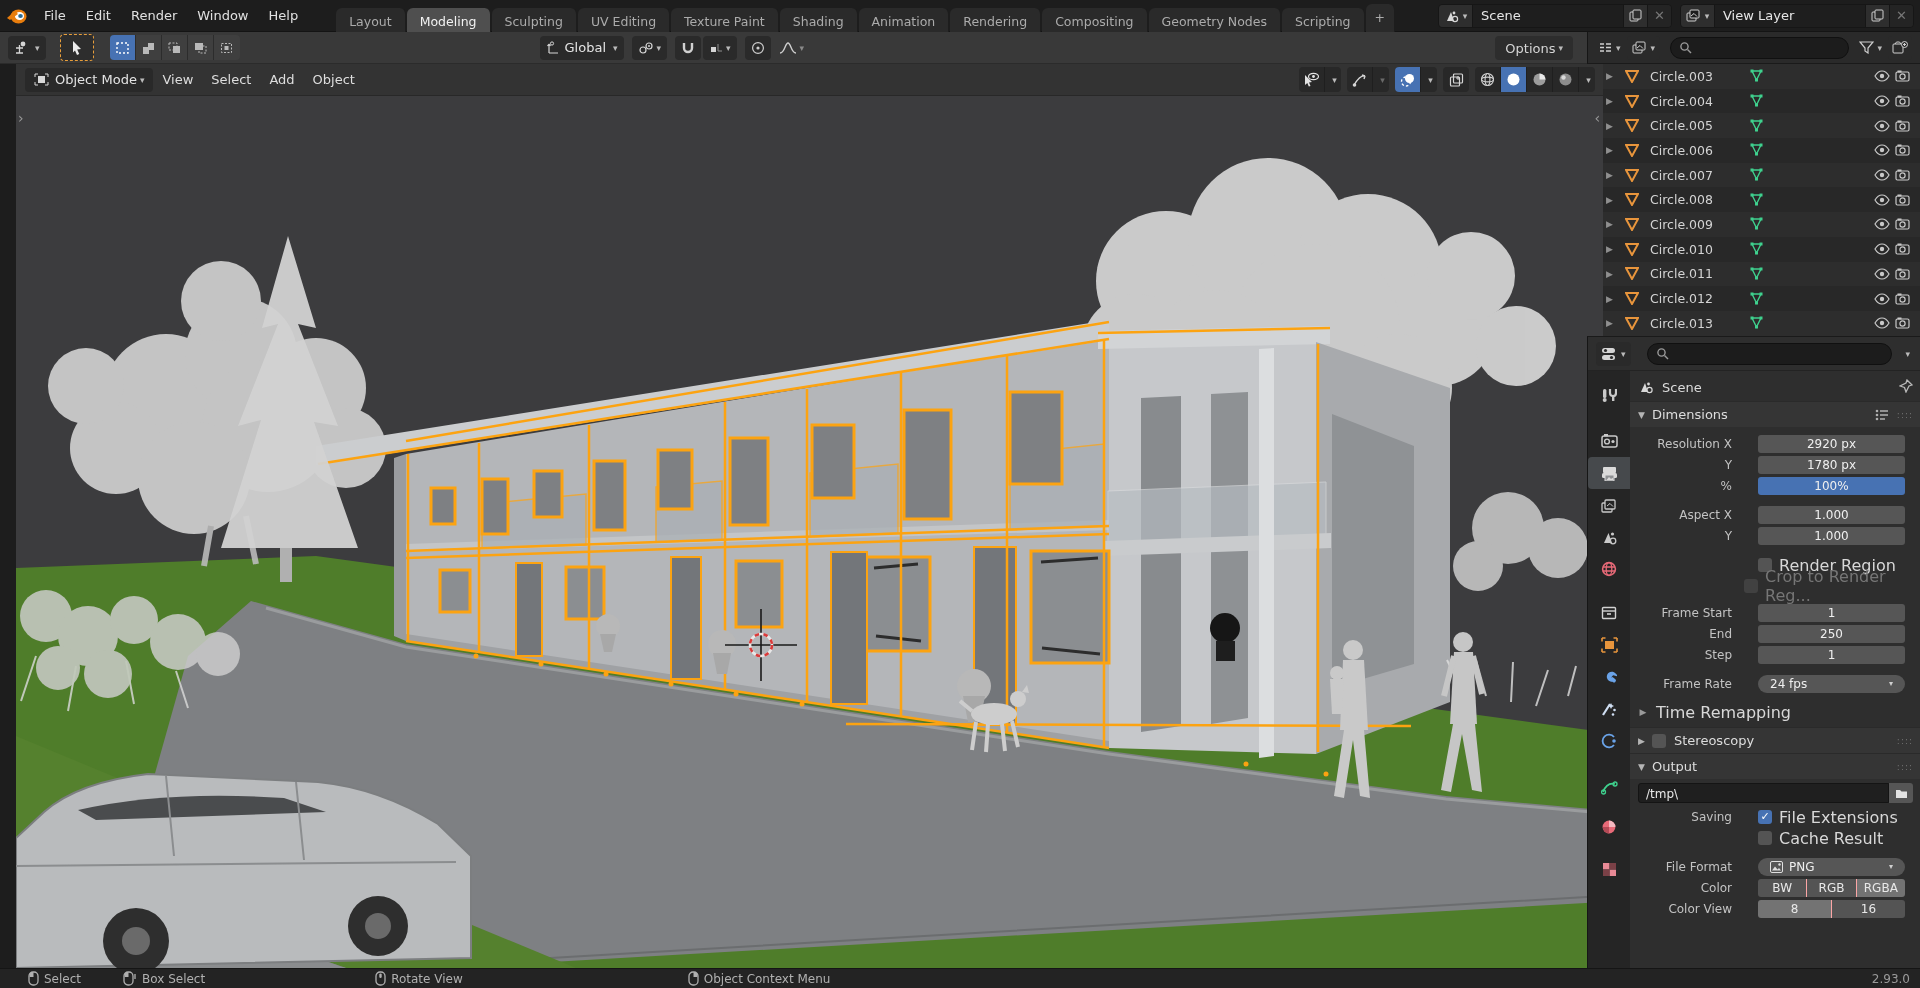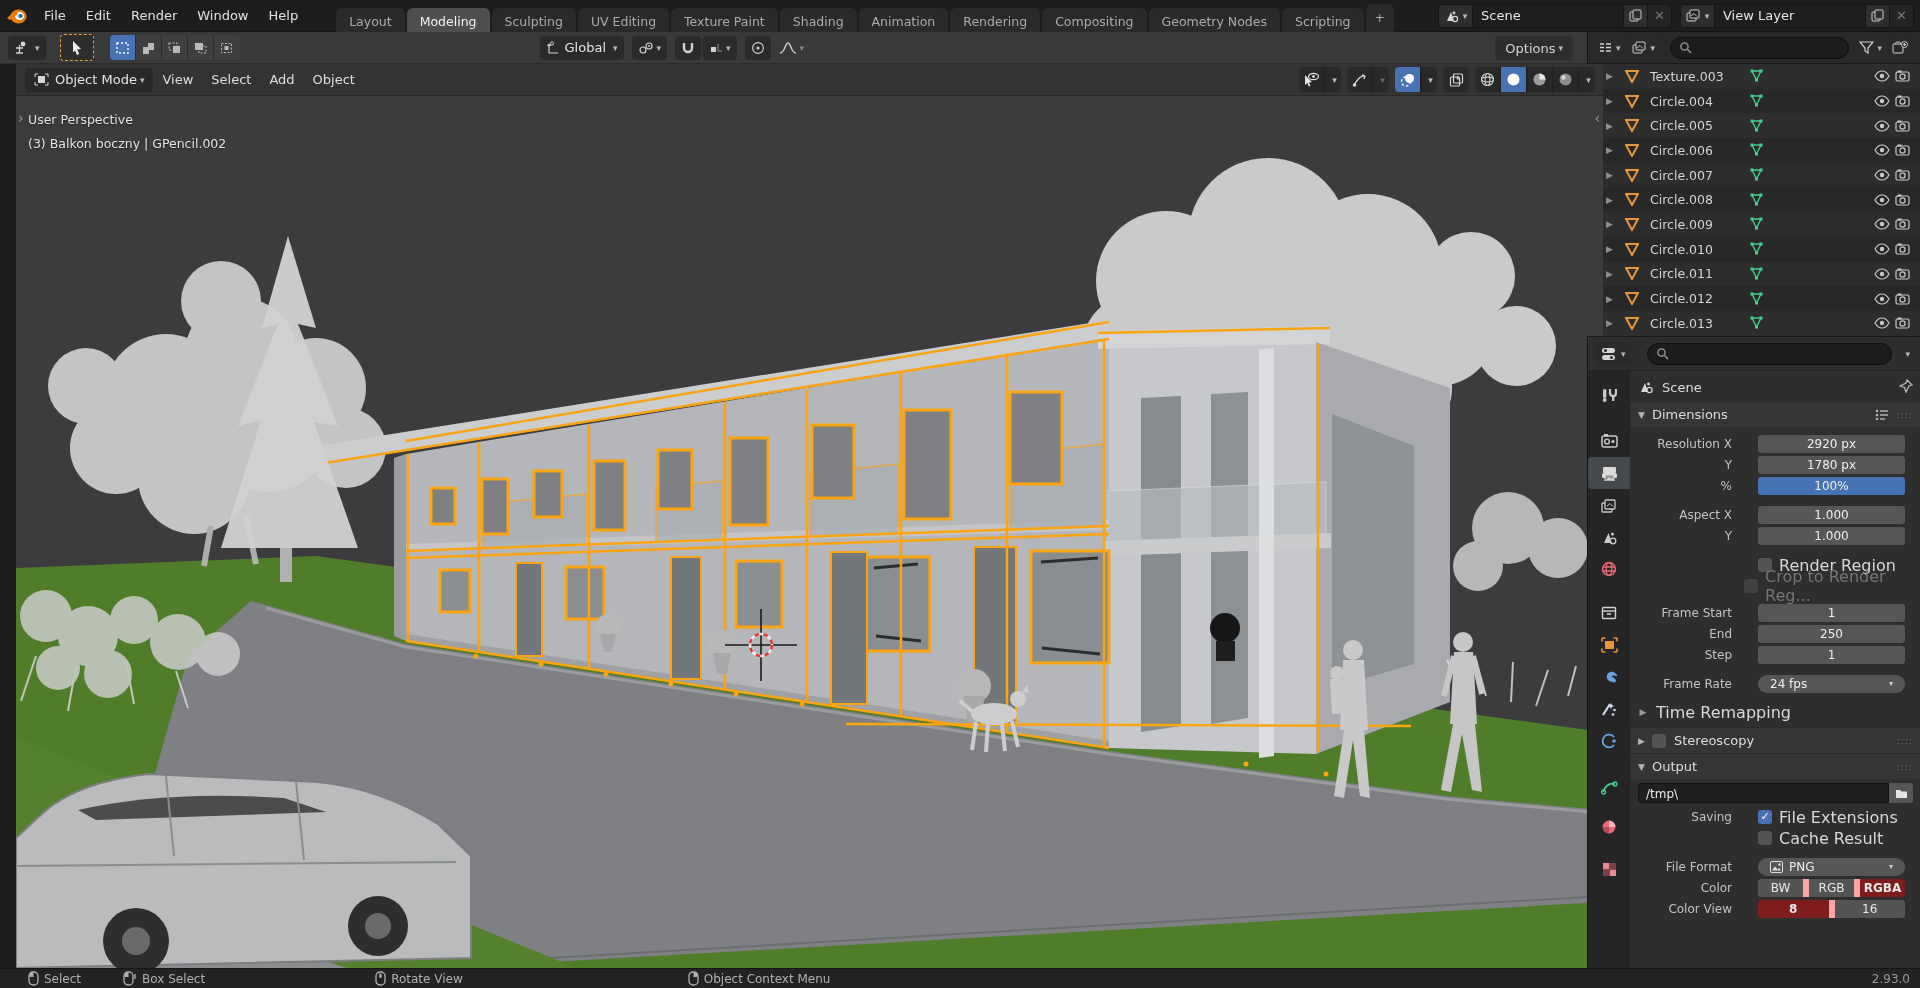--- a/index.html
+++ b/index.html
@@ -74,23 +74,23 @@
   .plabel{width:128px;text-align:right;padding-right:26px;color:#c3c3c3;font-size:12px;white-space:nowrap;}
   .pfield{width:147px;height:18px;background:#565656;border-radius:3px;color:#efefef;text-align:center;font-size:12px;line-height:18px;}
   .pfield.blue{background:#4772b3;}
   .pdrop{width:147px;height:18px;background:#565656;border-radius:9px;color:#efefef;font-size:12px;line-height:18px;display:flex;align-items:center;padding:0 12px;}
   .pdrop .dchev{margin-left:auto;font-size:8px;color:#cfcfcf;}
   .cbx{width:14px;height:14px;border-radius:3px;background:#545454;margin-right:7px;flex:0 0 14px;}
   .cbx.on{background:#4772b3;color:#fff;font-size:11px;line-height:14px;text-align:center;}
   .cblabel{color:#d8d8d8;font-size:16px;}
   .cblabel.dim{color:#767676;}
   .seg{width:147px;display:flex;height:18px;border-radius:3px;overflow:hidden;}
-  .seg .s{flex:1;background:#545454;border-right:6px solid #fca5a5;color:#e8e8e8;font-size:12px;text-align:center;line-height:18px;}
+  .seg .s{flex:1;background:#545454;border-right:1px solid #fca5a5;color:#e8e8e8;font-size:12px;text-align:center;line-height:18px;}
   .seg .s:last-child{border-right:none;}
-  .seg .s.on{background:#7f1d1d;font-weight:bold;}
+  .seg .s.on{background:#737373;}
   .pathrow{display:flex;align-items:center;margin:4px 8px 4px 8px;}
   .pathfield{flex:1;height:20px;background:#1f1f1f;border-radius:3px 0 0 3px;color:#e8e8e8;font-size:12px;line-height:20px;padding:0 7px;border:1px solid #141414;}
   .folderbtn{width:24px;height:20px;background:#565656;border-radius:0 3px 3px 0;display:flex;align-items:center;justify-content:center;}
 
   
   .statusbar{position:absolute;left:0;top:968px;width:1920px;height:20px;background:#232323;display:flex;align-items:center;color:#b0b0b0;font-size:12px;border-top:1px solid #151515;}
   .hint{display:flex;align-items:center;gap:5px;}
   .version{position:absolute;right:10px;color:#9a9a9a;}
 </style>
 </head>
@@ -299,21 +299,21 @@
 
   <div class="outliner">
 
     <div class="orow">
         <span class="dis">▶</span>
         <span class="oic">
           <svg width="14" height="13" viewBox="0 0 14 13">
             <path d="M1,1 h12 l-6,11 Z" fill="none" stroke="#e8953c" stroke-width="2"></path>
           </svg>
         </span>
-        <span class="oname">Texture.003</span>
+        <span class="oname">Circle.003</span>
         <span class="oic">
           <svg width="15" height="14" viewBox="0 0 15 14">
             <path d="M3,2 L12,2 L7.5,11 Z" fill="none" stroke="#3fd18e" stroke-width="1.4"></path>
             <rect x="1.5" y="0.5" width="3" height="3" fill="#3fd18e"></rect>
             <rect x="10.5" y="0.5" width="3" height="3" fill="#3fd18e"></rect>
             <rect x="6" y="9.5" width="3" height="3" fill="#3fd18e"></rect>
           </svg>
         </span>
         <span class="spacer"></span>
         <span class="oic">
@@ -938,24 +938,20 @@
           <div class="vr-btn" style="width:16px">
               <span class="chev">▾</span>
             </div>
         </div>
       </div>
     </div>
 
     <div class="edge-toggle" style="left:2px;">›</div>
     <div class="edge-toggle" style="right:3px;">‹</div>
 
-    <div class="overlay-txt">
-      <div>User Perspective</div>
-      <div>(3) Balkon boczny | GPencil.002</div>
-    </div>
   </div>
 
   <div class="props">
     <div class="props-header">
       <div class="tr-btn" style="margin-left:8px;padding:0 5px;background:#2a2a2a;">
         <svg width="17" height="14" viewBox="0 0 17 14">
             <rect x="1" y="1" width="13" height="5" rx="2.5" fill="#d5d5d5"></rect>
             <circle cx="4.5" cy="3.5" r="1.6" fill="#2a2a2a"></circle>
             <rect x="1" y="8" width="13" height="5" rx="2.5" fill="#d5d5d5"></rect>
             <circle cx="10.5" cy="10.5" r="1.6" fill="#2a2a2a"></circle>

